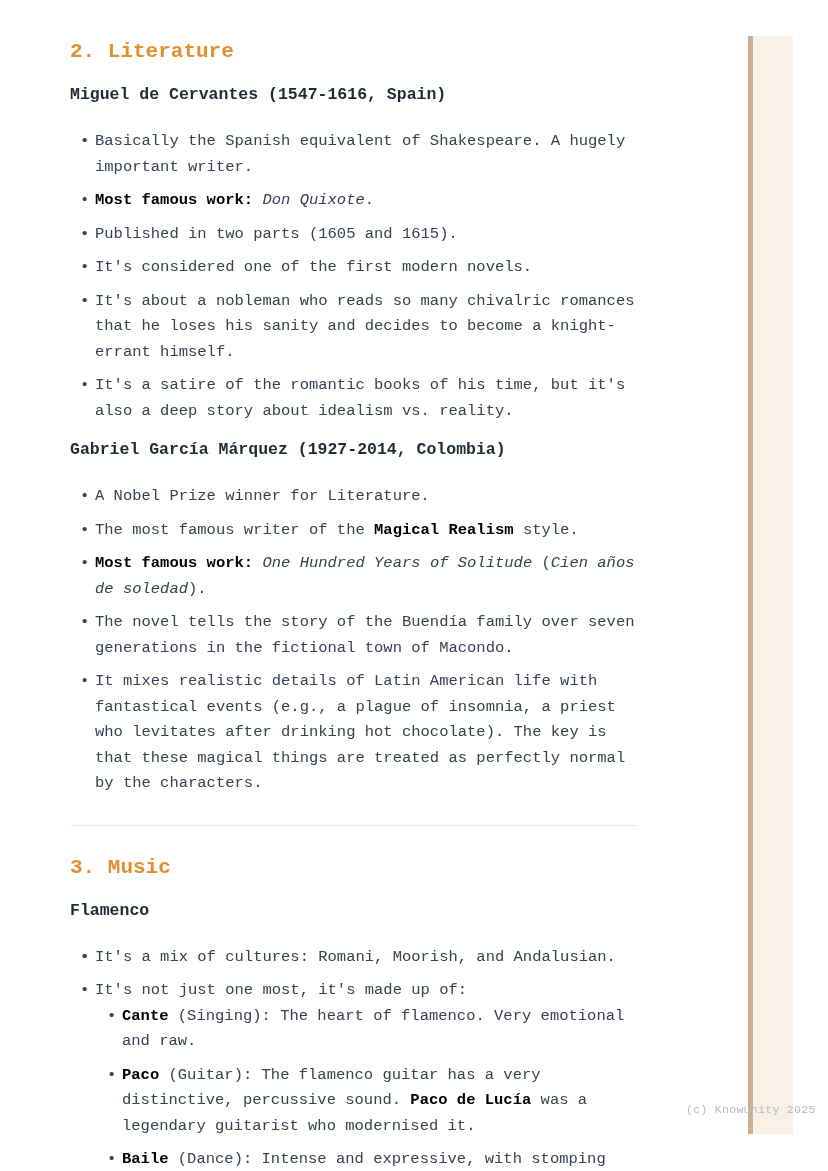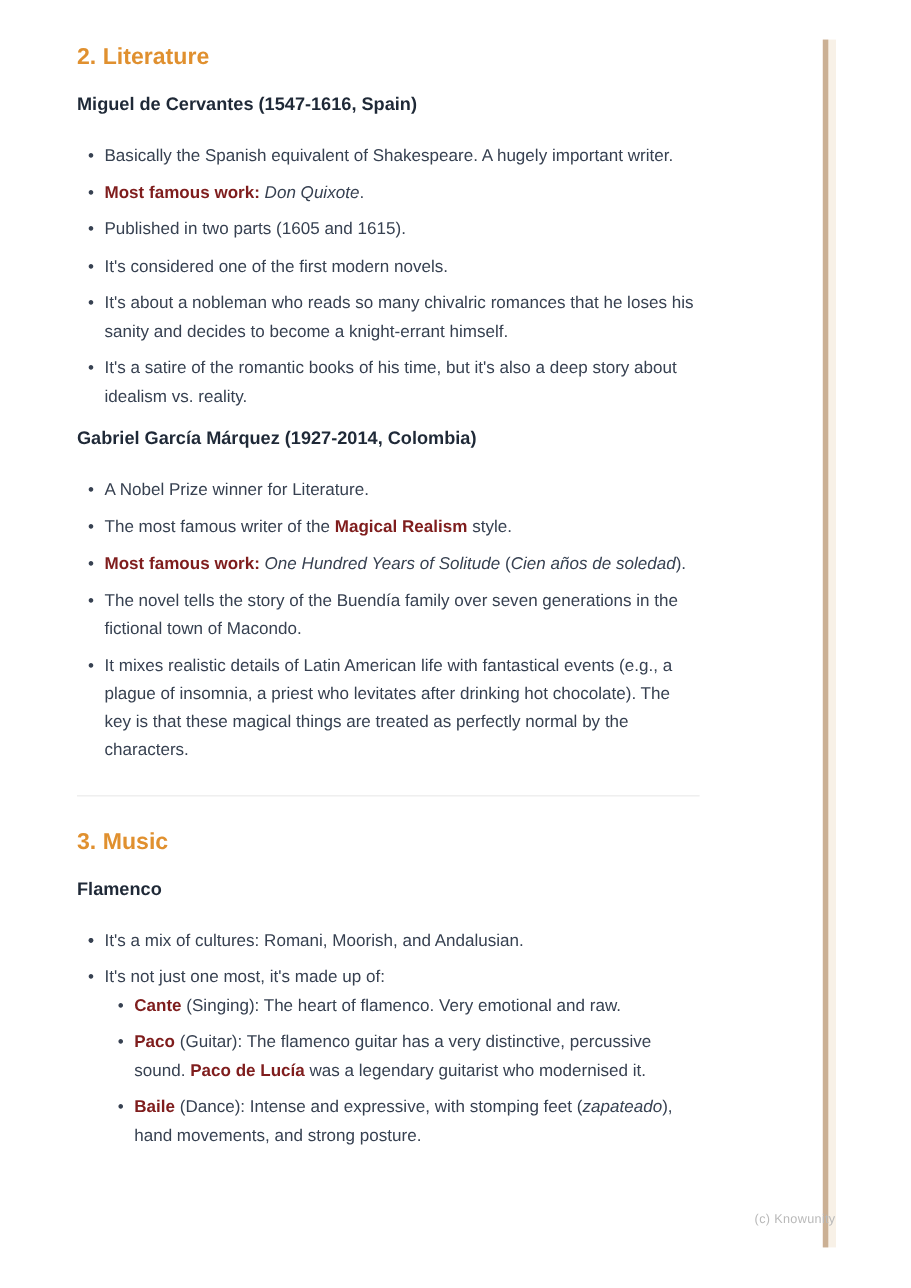--- a/index.html
+++ b/index.html
@@ -1,20 +1,20 @@
 <!DOCTYPE html>
 <html><head>
 <meta charset="utf-8">
 <style>
   html,body{margin:0;padding:0;background:#ffffff;}
   .page{
     position:relative;
-    width:760px;height:1171px;
+    width:828px;height:1171px;
     background:#ffffff;
-    font-family:Liberation Sans, sans-serif;
+    font-family:Liberation Mono, monospace;
     color:#374151;
     overflow:hidden;
   }
   .content{
     position:absolute;
     left:70px;top:40px;
     width:566px;
   }
   h2.section-heading{
     margin:0 0 22px 0;
@@ -48,21 +48,21 @@
     position:absolute;
     left:10px;
     top:0;
     color:#374151;
   }
   ul.sub{
     padding-left:2px;
     margin:0;
   }
   ul.sub li{margin-top:0;}
-  .seg-b{font-weight:700;color:#7f1d1d;}
+  .seg-b{font-weight:700;color:#000000;}
   .seg-i{font-style:italic;}
   .divider{
     border:none;
     border-top:1px solid #e8e8e8;
     margin:28px 0 30px 0;
   }
   .stripe{
     position:absolute;
     left:748px;
     top:36px;

